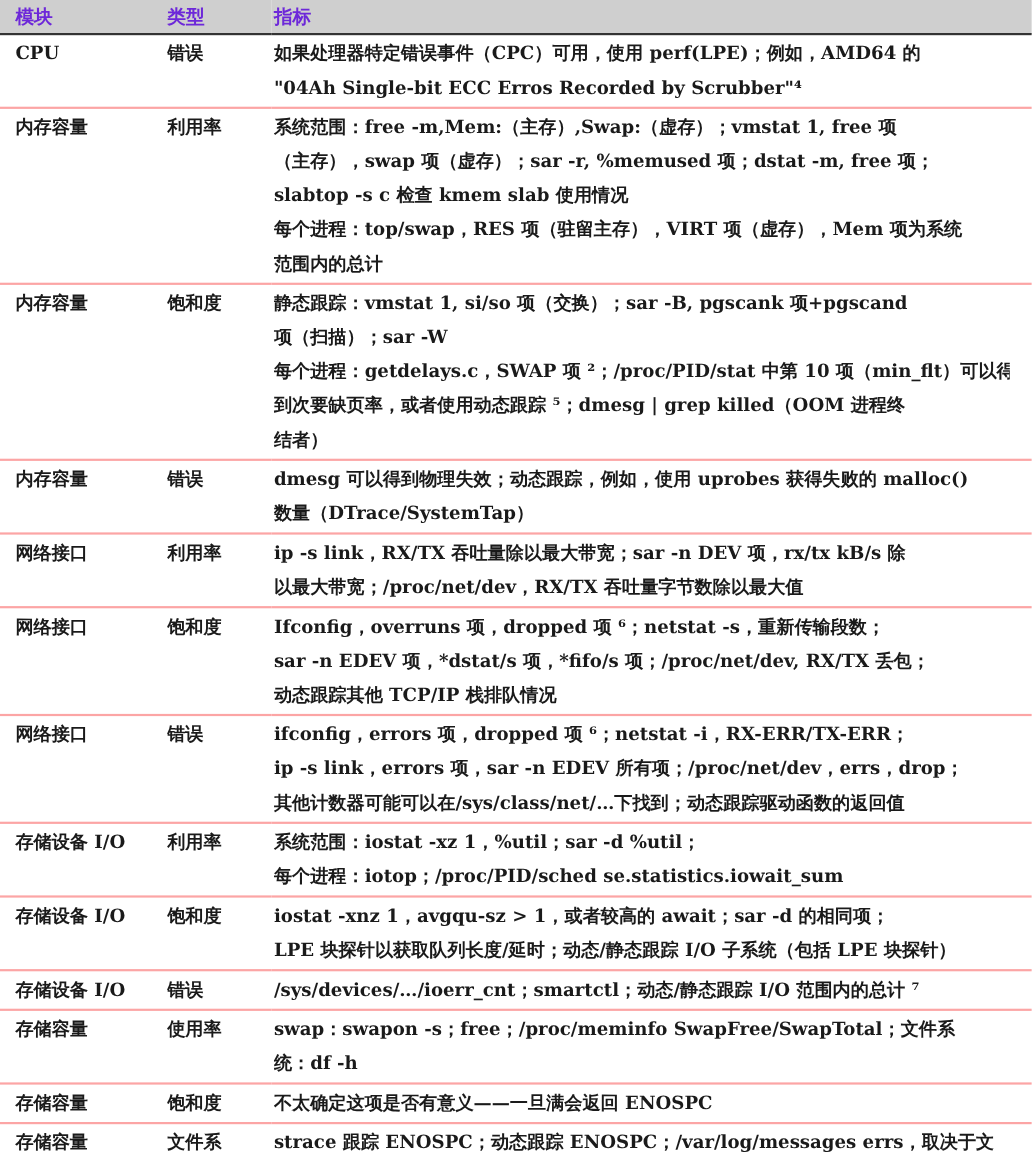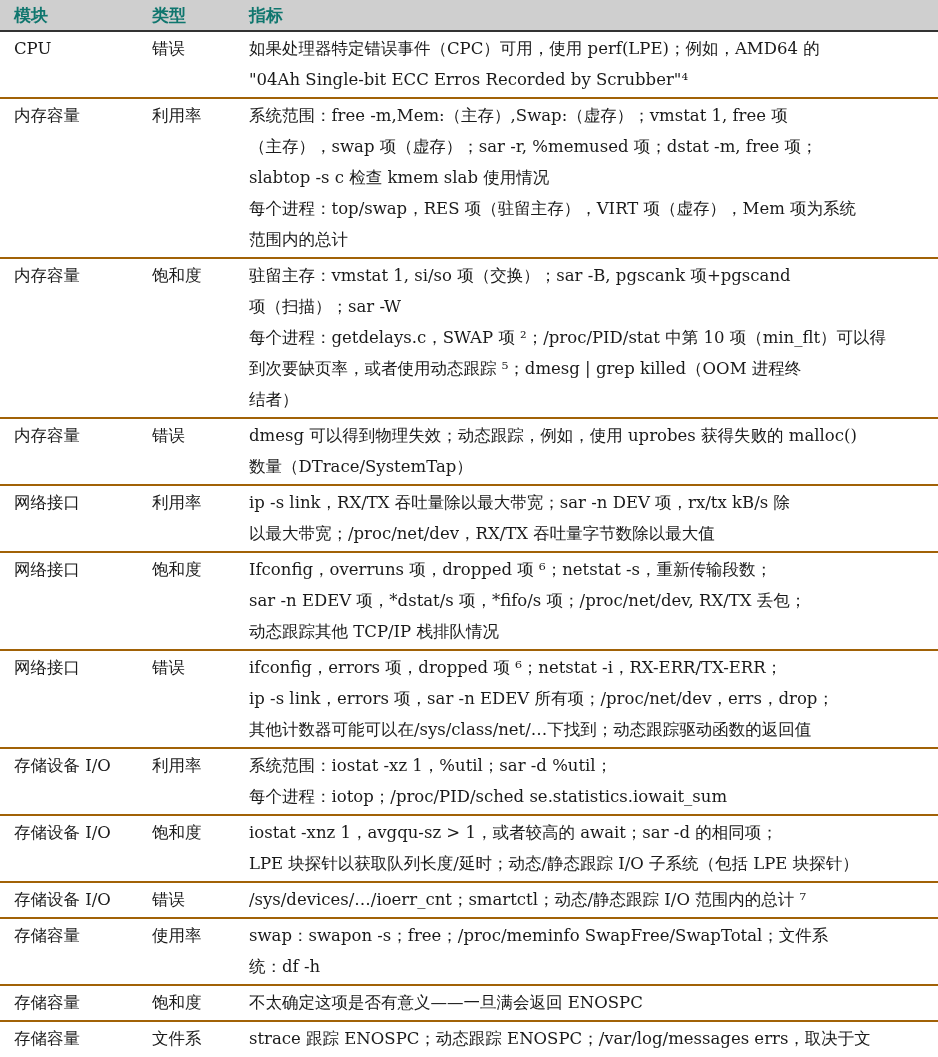--- a/index.html
+++ b/index.html
@@ -1,23 +1,23 @@
 <!DOCTYPE html>
 <html><head>
   <meta charset="utf-8">
   <style>
     html, body { margin: 0; padding: 0; background: #ffffff; }
     body { width: 938px; height: 1057px; overflow: hidden; font-family: "DejaVu Serif", "Liberation Serif", serif; color: #1a1a1a; }
     table { border-collapse: collapse; width: 938px; table-layout: fixed; }
     col.c1 { width: 150px; }
     col.c2 { width: 97px; }
     col.c3 { width: 691px; }
-    thead th { background: #cfcfcf; text-align: left; font-family: "DejaVu Sans", "Liberation Sans", sans-serif; font-weight: bold; font-size: 17px; height: 30px; padding: 0 0 0 14px; border-bottom: 2px solid #333; color: #0f766e; }
+    thead th { background: #cfcfcf; text-align: left; font-family: "DejaVu Sans", "Liberation Sans", sans-serif; font-weight: bold; font-size: 17px; height: 30px; padding: 0 0 0 14px; border-bottom: 2px solid #333; color: #6d28d9; }
     thead th.h3 { padding-left: 2px; }
-    tbody td { vertical-align: top; font-size: 16.5px; line-height: 31px; padding: 1px 0 2px 14px; border-bottom: 2px solid #a16207; }
+    tbody td { vertical-align: top; font-size: 16.5px; line-height: 31px; padding: 1px 0 2px 14px; border-bottom: 2px solid #fca5a5; font-weight: bold; }
     tbody td.c2 { padding-left: 2px; }
     tbody td.c3 { padding-left: 2px; padding-right: 20px; }
     .line { display: block; white-space: nowrap; overflow: hidden; }
   </style>
 </head>
 <body>
 
 <table>
   <colgroup>
       <col class="c1">
@@ -54,21 +54,21 @@
           <span class="line">每个进程：top/swap，RES 项（驻留主存），VIRT 项（虚存），Mem 项为系统</span>
           <span class="line">范围内的总计</span>
         </td>
       </tr>
       <tr>
         <td class="c1">内存容量</td>
         <td class="c2">
           <span class="line">饱和度</span>
         </td>
         <td class="c3">
-          <span class="line">驻留主存：vmstat 1, si/so 项（交换）；sar -B, pgscank 项+pgscand</span>
+          <span class="line">静态跟踪：vmstat 1, si/so 项（交换）；sar -B, pgscank 项+pgscand</span>
           <span class="line">项（扫描）；sar -W</span>
           <span class="line">每个进程：getdelays.c，SWAP 项 ²；/proc/PID/stat 中第 10 项（min_flt）可以得</span>
           <span class="line">到次要缺页率，或者使用动态跟踪 ⁵；dmesg | grep killed（OOM 进程终</span>
           <span class="line">结者）</span>
         </td>
       </tr>
       <tr>
         <td class="c1">内存容量</td>
         <td class="c2">
           <span class="line">错误</span>

